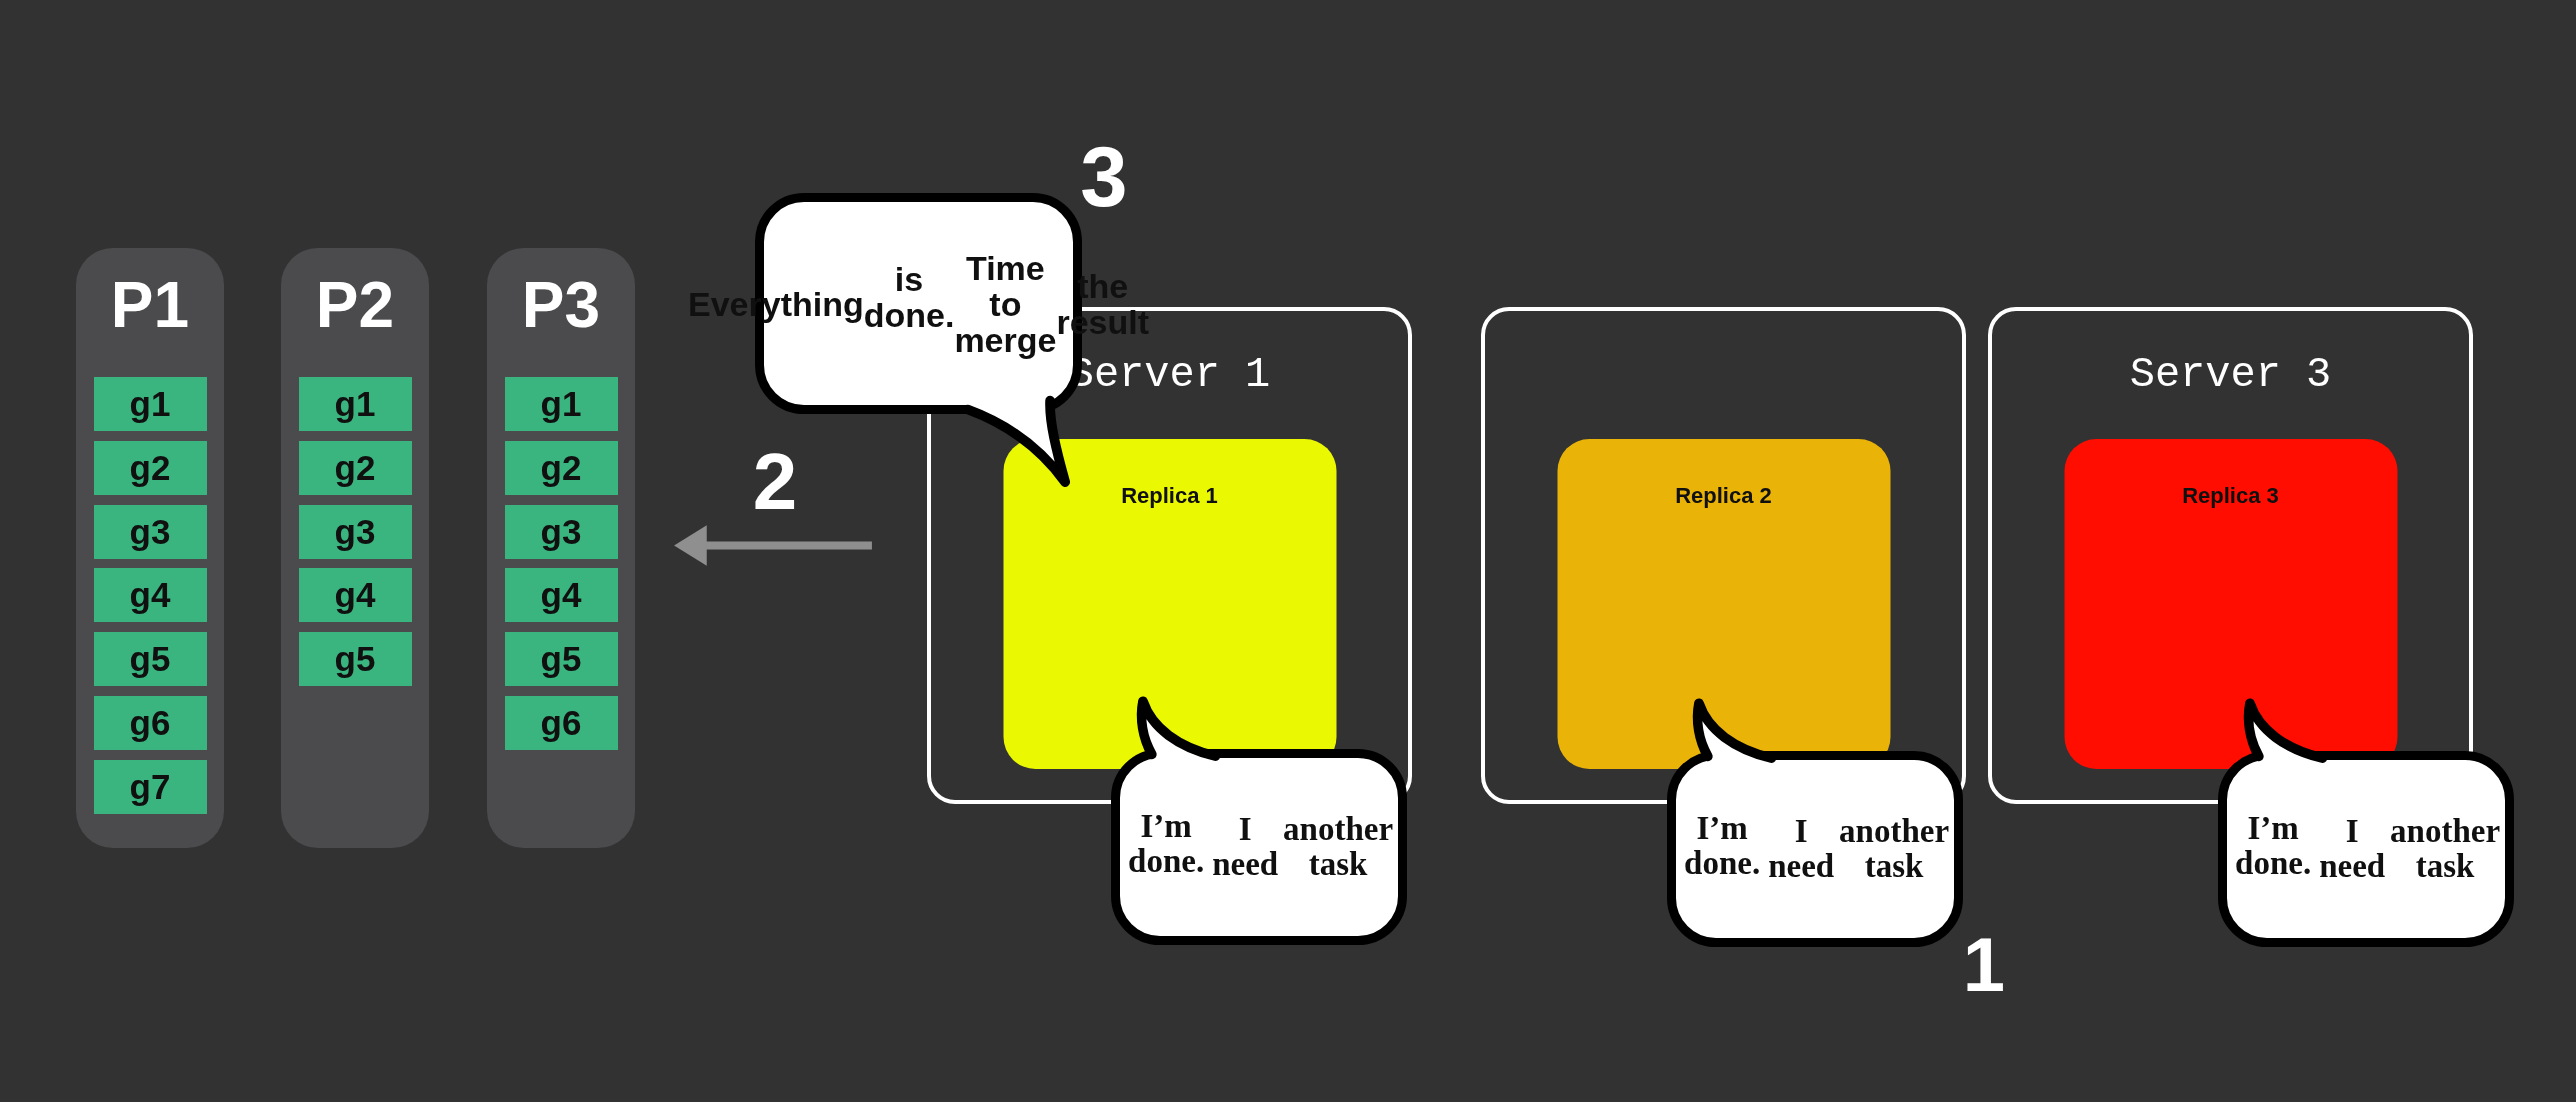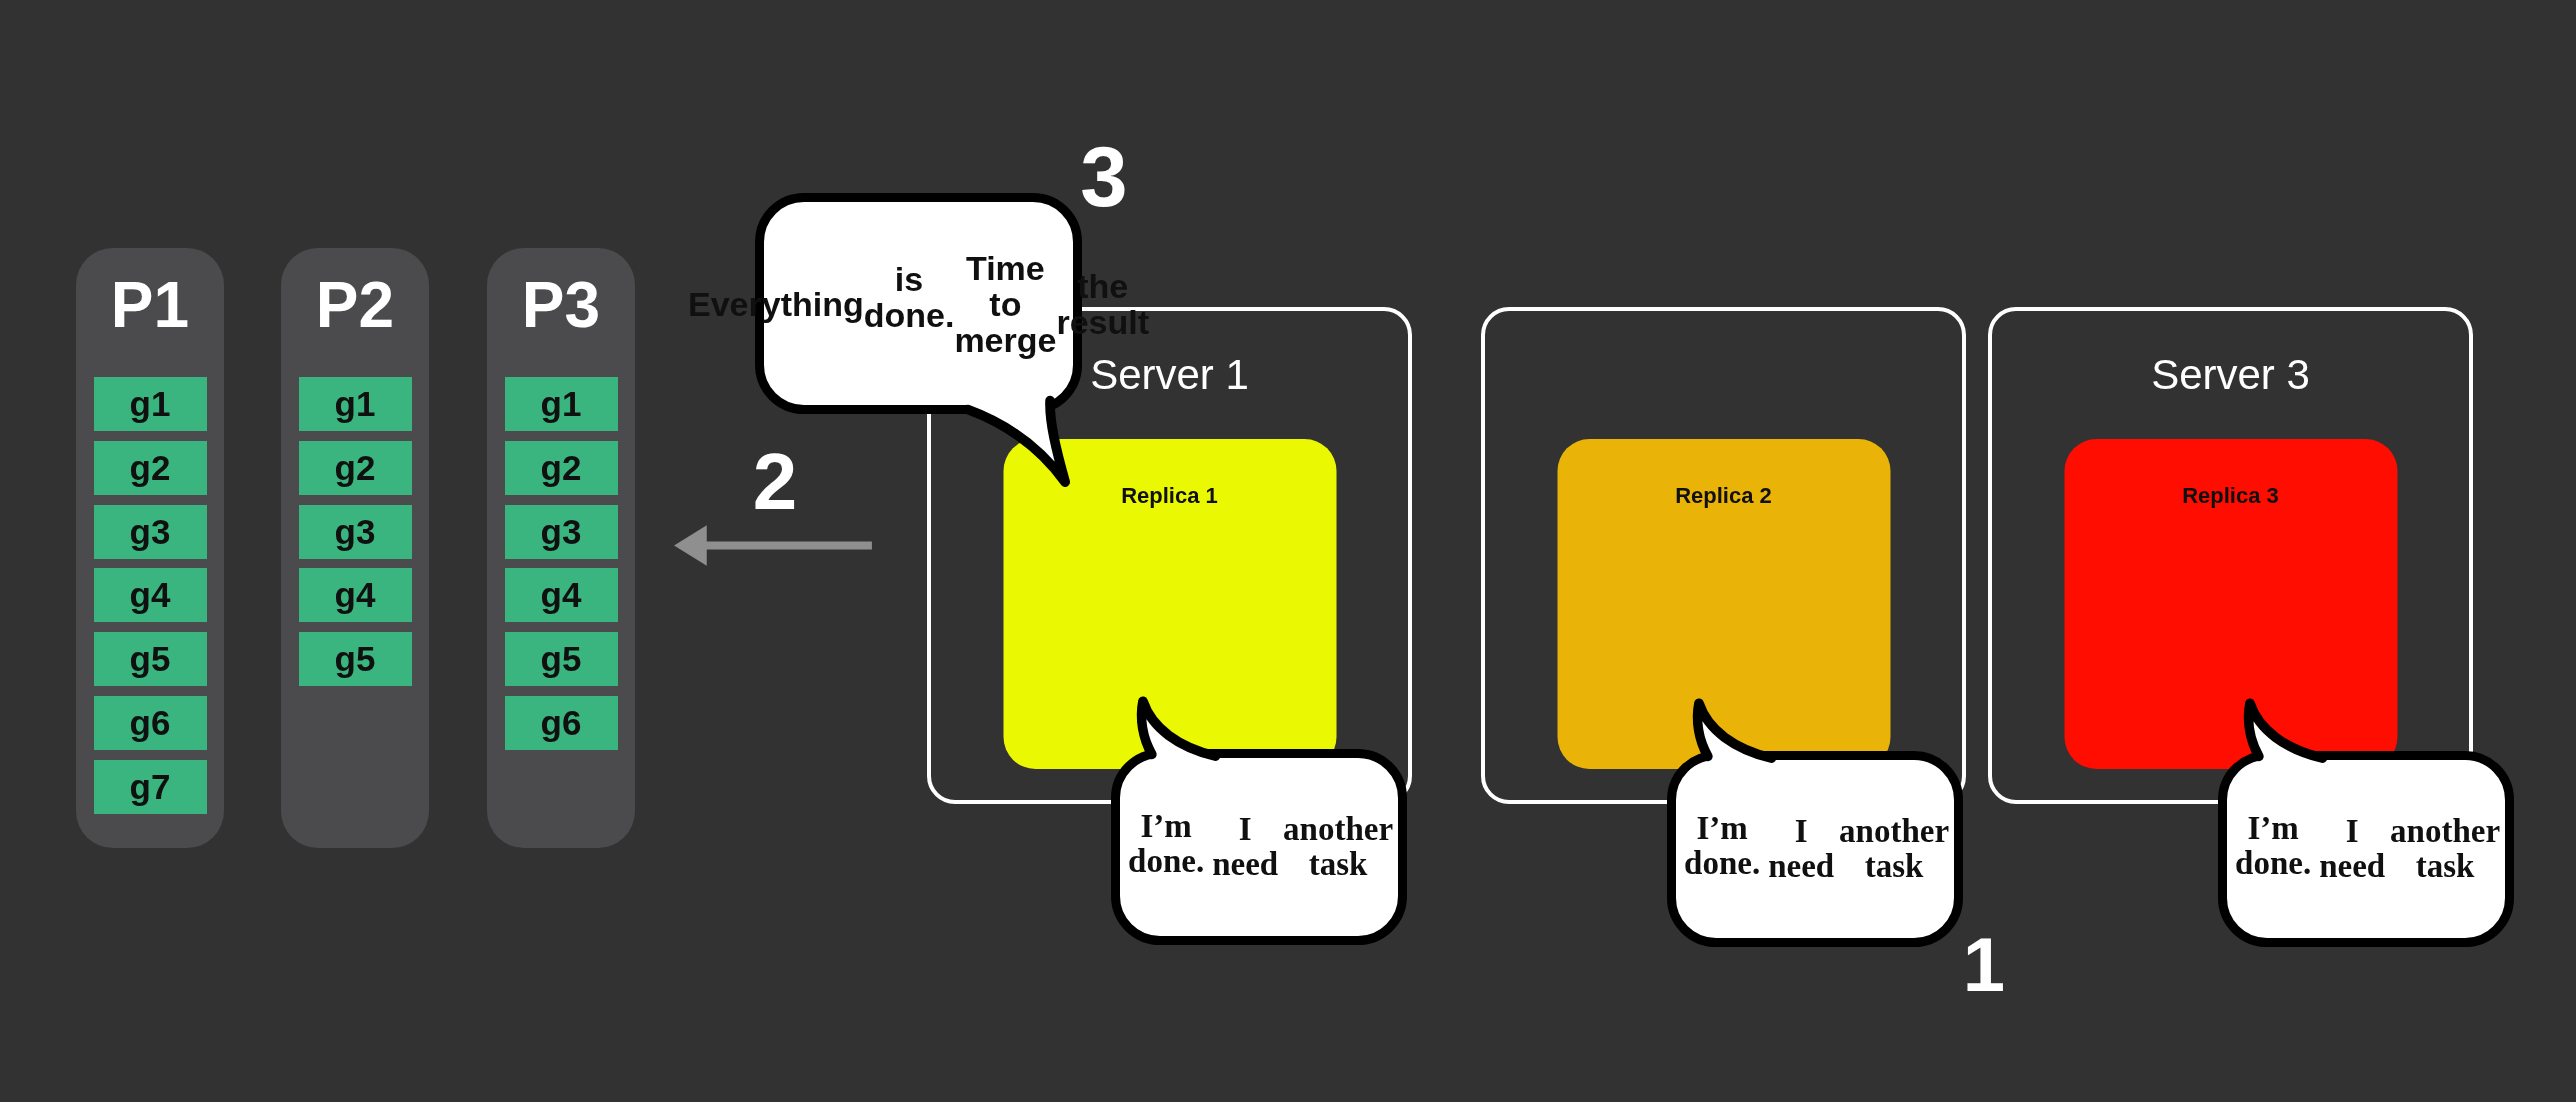--- a/index.html
+++ b/index.html
@@ -35,21 +35,21 @@
   .arrow-svg{position:absolute;left:667px;top:517px;}
   .arrow-line{stroke:var(--arrow-gray,#8f8f8f);stroke-width:9;}
   .arrow-head{fill:var(--arrow-gray,#8f8f8f);}
   
   .server{
     position:absolute;top:307px;width:477px;height:489px;
     border:4.4px solid var(--outline-white,#fff);border-radius:28px;
   }
   .server-title{
     position:absolute;top:40px;left:0;width:100%;text-align:center;
-    font-size:42px;font-weight:500;color:var(--text-white,#fff);
+    font-size:42px;font-weight:500;color:var(--text-white,#fff);font-family:Liberation Mono, monospace;
   }
   .replica{
     position:absolute;top:128px;left:50%;transform:translateX(-50%);
     width:333px;height:330px;border-radius:32px;
   }
   .replica-title{
     position:absolute;top:44px;left:0;width:100%;text-align:center;
     font-size:22px;font-weight:bold;color:var(--text-black,#101010);
   }
   

